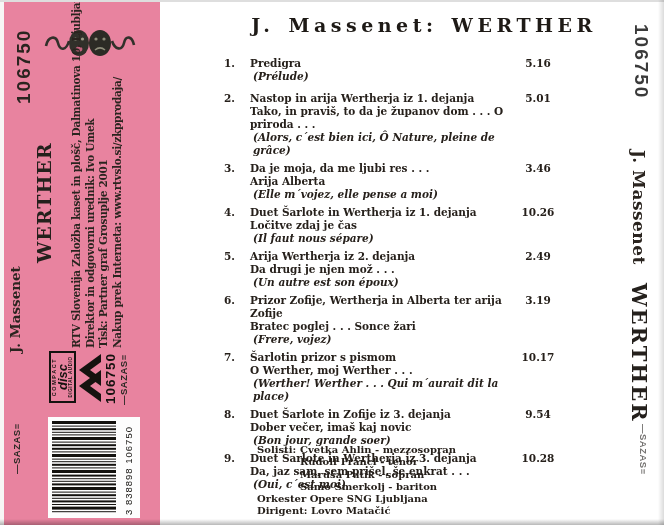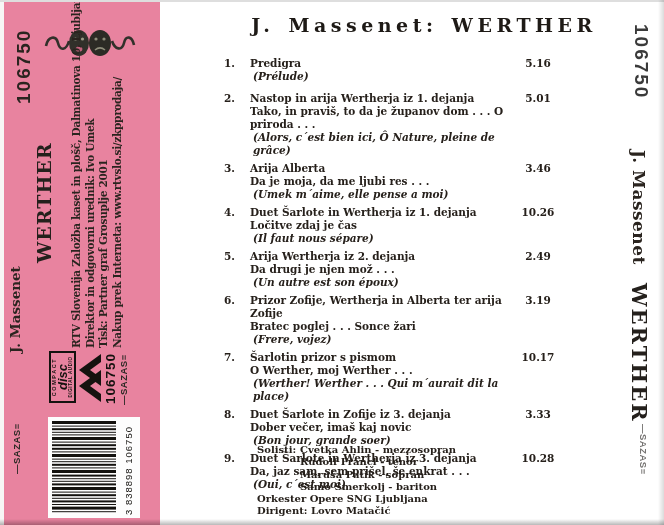--- a/index.html
+++ b/index.html
@@ -166,23 +166,23 @@
       <div>Nastop in arija Wertherja iz 1. dejanja</div>
       <div>Tako, in praviš, to da je županov dom . . . O priroda . . .</div>
       <div class="tk-fr">(Alors, c´est bien ici, Ô Nature, pleine de grâce)</div>
     </span>
     <span class="tk-time">5.01</span>
   </div>
 
   <div class="track">
     <span class="tk-num">3.</span>
     <span class="tk-body">
+      <div>Da je moja, da me ljubi res . . .</div>
       <div>Arija Alberta</div>
-      <div>Da je moja, da me ljubi res . . .</div>
-      <div class="tk-fr">(Umek m´aime, elle pense a moi)</div>
+      <div class="tk-fr">(Elle m´vojez, elle pense a moi)</div>
     </span>
     <span class="tk-time">3.46</span>
   </div>
 
   <div class="track">
     <span class="tk-num">4.</span>
     <span class="tk-body">
       <div>Duet Šarlote in Wertherja iz 1. dejanja</div>
       <div>Ločitve zdaj je čas</div>
       <div class="tk-fr">(Il faut nous sépare)</div>
@@ -220,21 +220,21 @@
     <span class="tk-time">10.17</span>
   </div>
 
   <div class="track">
     <span class="tk-num">8.</span>
     <span class="tk-body">
       <div>Duet Šarlote in Zofije iz 3. dejanja</div>
       <div>Dober večer, imaš kaj novic</div>
       <div class="tk-fr">(Bon jour, grande soer)</div>
     </span>
-    <span class="tk-time">3.33</span>
+    <span class="tk-time">9.54</span>
   </div>
 
   <div class="track">
     <span class="tk-num">9.</span>
     <span class="tk-body">
       <div>Duet Šarlote in Wertherja iz 3. dejanja</div>
       <div>Da, jaz sam, sem prišel, še enkrat . . .</div>
       <div class="tk-fr">(Oui, c´est moi)</div>
     </span>
     <span class="tk-time">10.28</span>

